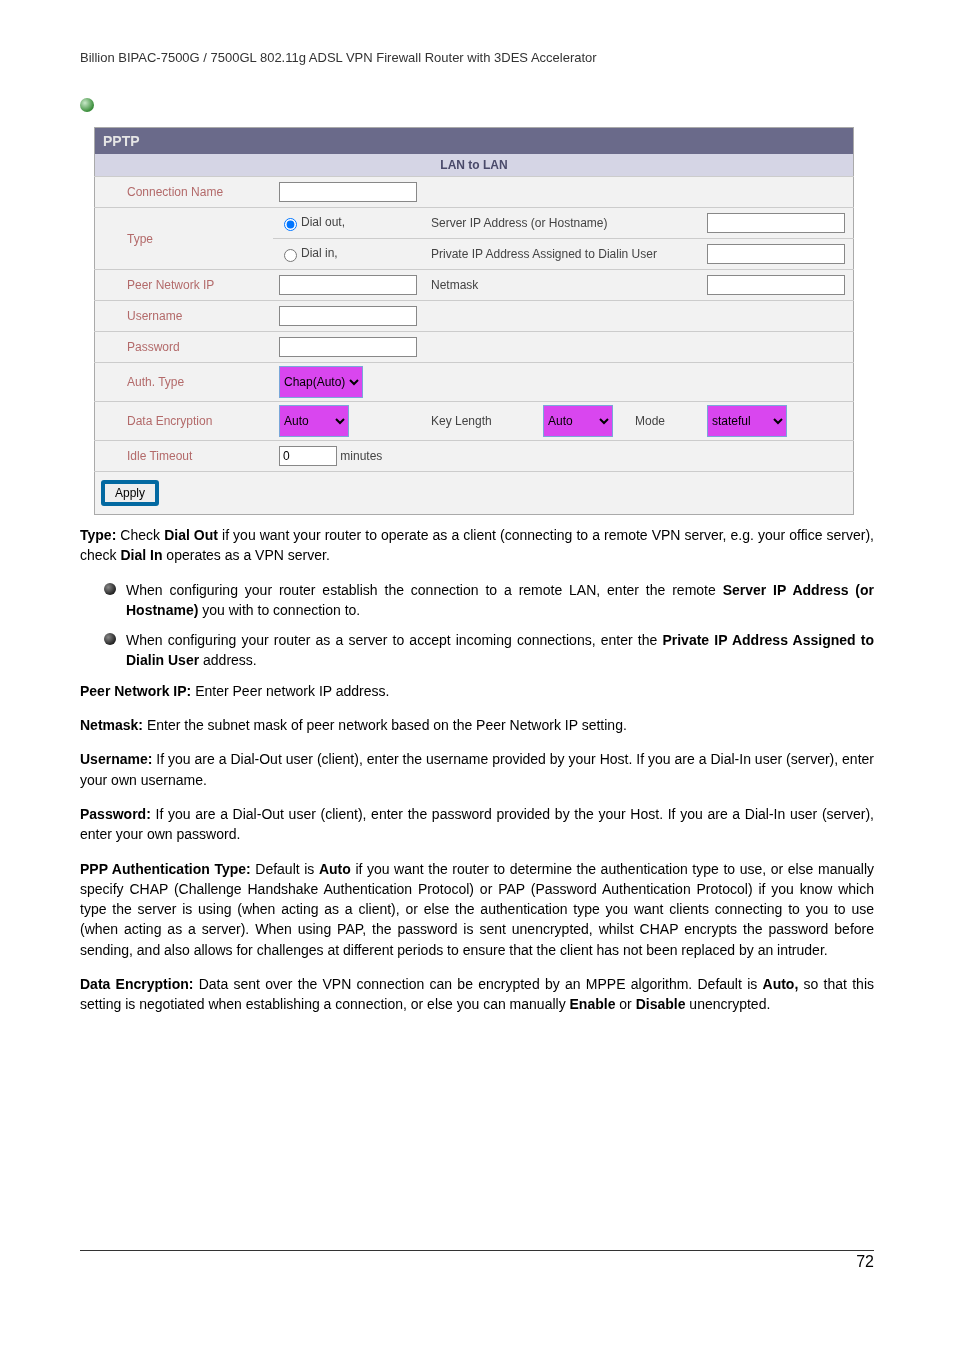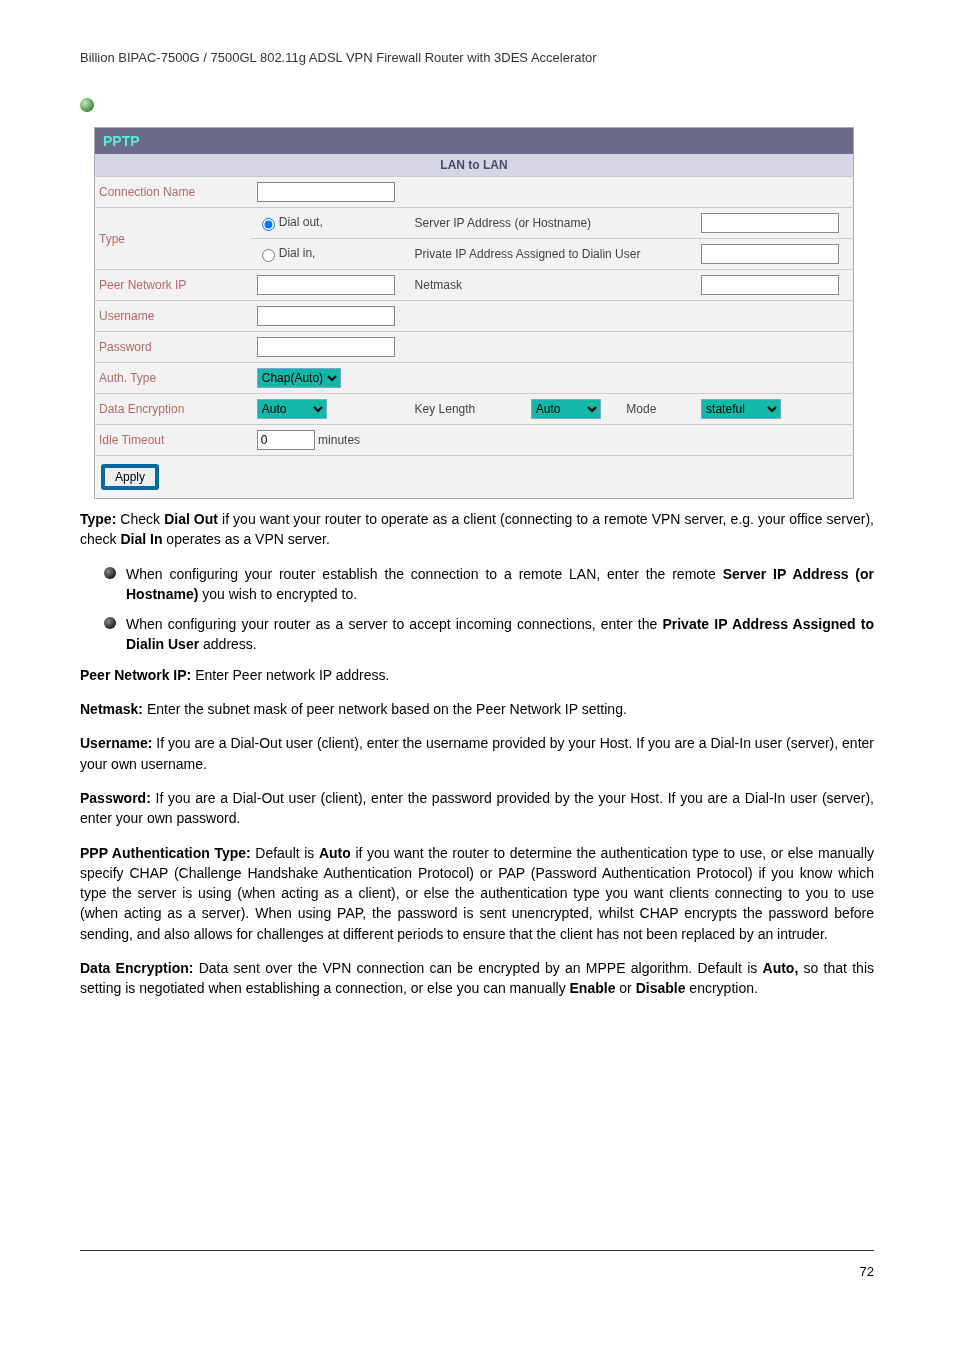--- a/index.html
+++ b/index.html
@@ -46,21 +46,21 @@
   .config-table {
     width: 760px;
     margin-left: 14px;
     border: 1px solid #aaa;
     border-collapse: collapse;
     font-size: 12px;
     margin-bottom: 10px;
   }
   .config-table th.title {
     background: #6a6a8a;
-    color: #5eead4;
+    color: #e5e5e5;
     text-align: left;
     padding: 5px 8px;
     font-weight: bold;
     font-size: 14px;
   }
   .config-table th.sub {
     background: #d5d5e5;
     text-align: center;
     padding: 4px 8px;
     font-weight: bold;
@@ -70,42 +70,42 @@
   .config-table td {
     border-top: 1px solid #ccc;
     padding: 3px 6px;
     background: #f2f2f2;
     vertical-align: middle;
     height: 24px;
   }
   .config-table td.label {
     color: #b36a6a;
     width: 140px;
-    padding-left: 4px;
+    padding-left: 32px;
     margin-left: 20px;
   }
   .config-table td.field {
     color: #444;
   }
   input[type="text"] {
     font-size: 12px;
     padding: 1px 3px;
     border: 1px solid #888;
     background: #fff;
     width: 130px;
     height: 16px;
   }
   input.narrow {
     width: 50px;
   }
   select {
     font-size: 12px;
     border: 1px solid #7aa7d9;
-    background: #14b8a6;
-    height: 20px;
+    background: #d946ef;
+    height: 32px;
   }
   input[type="radio"] {
     vertical-align: middle;
     margin-right: 4px;
   }
   .apply-btn {
     margin-left: 20px;
     padding: 2px 10px;
     font-size: 12px;
     border: 4px solid #0369a1;
@@ -127,23 +127,23 @@
     margin-left: 24px;
     margin-bottom: 10px;
     text-align: justify;
   }
   .indented-bullet .bt {
     flex: 1;
     line-height: 1.45;
   }
   .page-num {
     position: absolute;
-    bottom: 72px;
+    bottom: 80px;
     right: 80px;
-    font-size: 13px;
+    font-size: 16px;
   }
   .footer-line {
     position: absolute;
     bottom: 100px;
     left: 80px;
     right: 80px;
     border-top: 1px solid #333;
   }
 </style>
 </head>
@@ -231,21 +231,21 @@
   </tbody>
     </table>
 
 
   <p class="body-text">
     <b>Type:</b><span> Check </span><b>Dial Out</b><span> if you want your router to operate as a client (connecting to a remote VPN server, e.g. your office server), check </span><b>Dial In</b><span> operates as a VPN server.</span>
   </p>
 
   <div class="indented-bullet">
     <span class="bullet-icon"></span>
-    <div class="bt"><span>When configuring your router establish the connection to a remote LAN, enter the remote </span><b>Server IP Address (or Hostname)</b><span> you wish to encrypted to.</span></div>
+    <div class="bt"><span>When configuring your router establish the connection to a remote LAN, enter the remote </span><b>Server IP Address (or Hostname)</b><span> you with to connection to.</span></div>
   </div>
 
   <div class="indented-bullet">
     <span class="bullet-icon"></span>
     <div class="bt"><span>When configuring your router as a server to accept incoming connections, enter the </span><b>Private IP Address Assigned to Dialin User</b><span> address.</span></div>
   </div>
 
   <p class="body-text">
     <b>Peer Network IP:</b><span> Enter Peer network IP address.</span>
   </p>
@@ -260,18 +260,18 @@
 
   <p class="body-text">
     <b>Password:</b><span> If you are a Dial-Out user (client), enter the password provided by the your Host. If you are a Dial-In user (server), enter your own password.</span>
   </p>
 
   <p class="body-text">
     <b>PPP Authentication Type:</b><span> Default is </span><b>Auto</b><span> if you want the router to determine the authentication type to use, or else manually specify CHAP (Challenge Handshake Authentication Protocol) or PAP (Password Authentication Protocol) if you know which type the server is using (when acting as a client), or else the authentication type you want clients connecting to you to use (when acting as a server). When using PAP, the password is sent unencrypted, whilst CHAP encrypts the password before sending, and also allows for challenges at different periods to ensure that the client has not been replaced by an intruder.</span>
   </p>
 
   <p class="body-text">
-    <b>Data Encryption:</b><span> Data sent over the VPN connection can be encrypted by an MPPE algorithm. Default is </span><b>Auto,</b><span> so that this setting is negotiated when establishing a connection, or else you can manually </span><b>Enable</b><span> or </span><b>Disable</b><span> encryption.</span>
+    <b>Data Encryption:</b><span> Data sent over the VPN connection can be encrypted by an MPPE algorithm. Default is </span><b>Auto,</b><span> so that this setting is negotiated when establishing a connection, or else you can manually </span><b>Enable</b><span> or </span><b>Disable</b><span> unencrypted.</span>
   </p>
 
   <div class="footer-line"></div>
   <div class="page-num">72</div>
 </div>
 
 </body></html>

